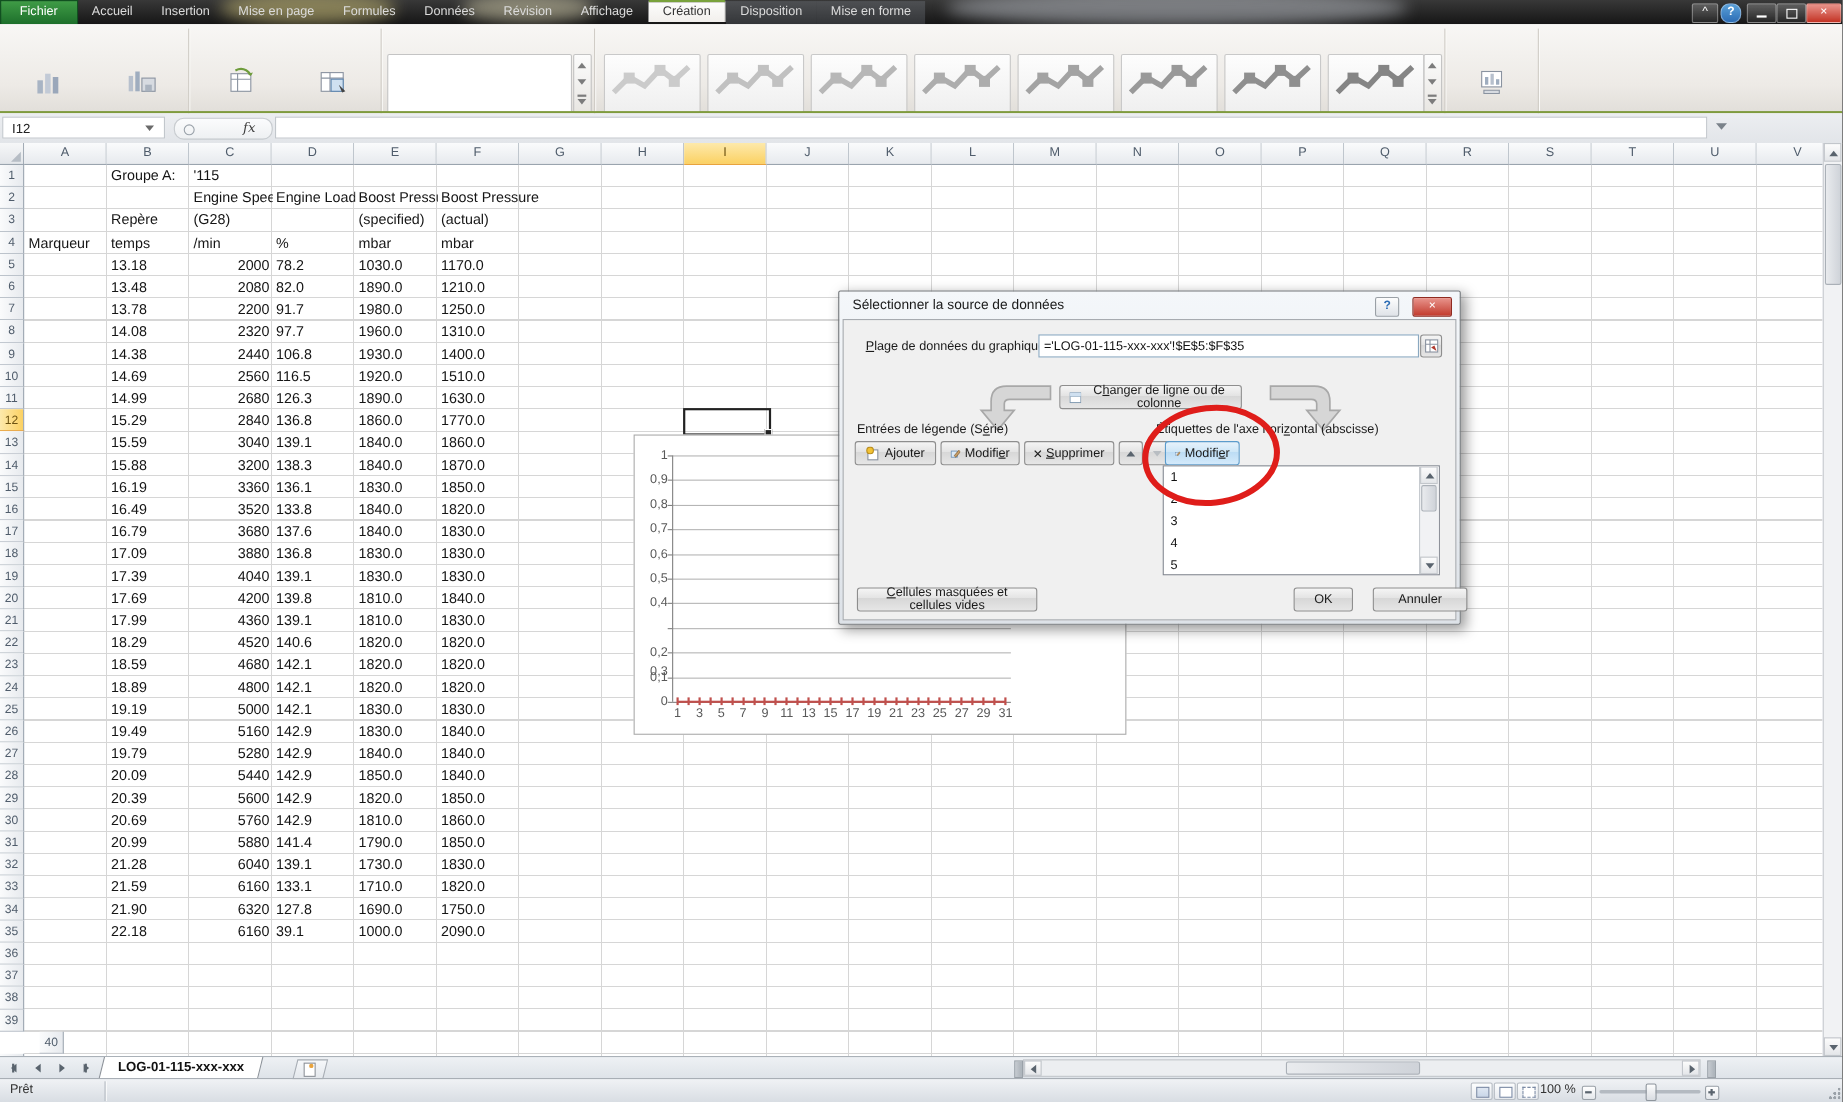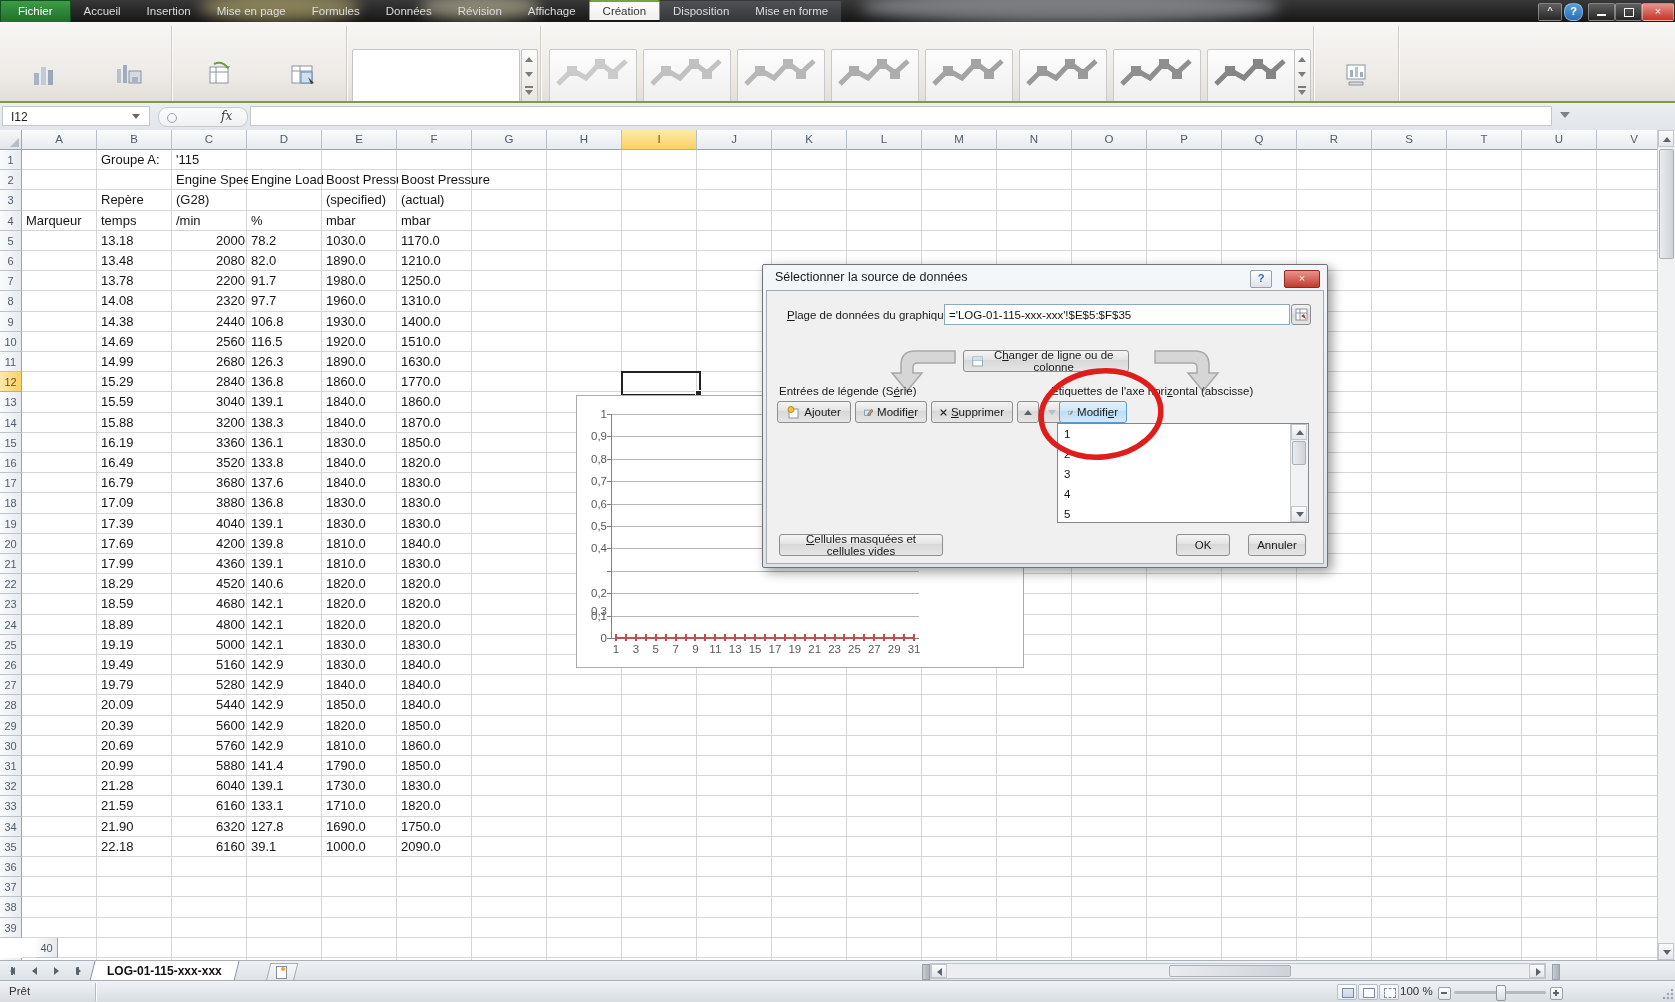--- a/index.html
+++ b/index.html
@@ -748,21 +748,21 @@
         <div class="sbtn" style="top:82px;width:16px;height:16px;">
             <div class="tri dn" style="top:5px;"></div>
           </div>
       </div>
     </div>
 
     <div class="dbtn" style="left:16px;top:269px;width:164px;">
         <span><u>C</u>ellules masquées et cellules vides</span>
       </div>
     <div class="dbtn" style="left:413px;top:269px;width:54px;">OK</div>
-    <div class="dbtn" style="left:485px;top:269px;width:58px;">Annuler</div>
+    <div class="dbtn" style="left:485px;top:269px;width:86px;">Annuler</div>
 
     <svg class="abs" style="left:272px;top:100px;z-index:12;pointer-events:none;" width="134" height="100">
       <ellipse cx="66" cy="49" rx="60" ry="43" fill="none" stroke="#df1d1a" stroke-width="5.5" transform="rotate(-6 66 49)"></ellipse>
     </svg>
   </div>
 
   <div id="tabsbar">
     <div class="navbtn" style="left:2px;">
         <div class="navbar"></div>
         <div class="tri lf"></div>

